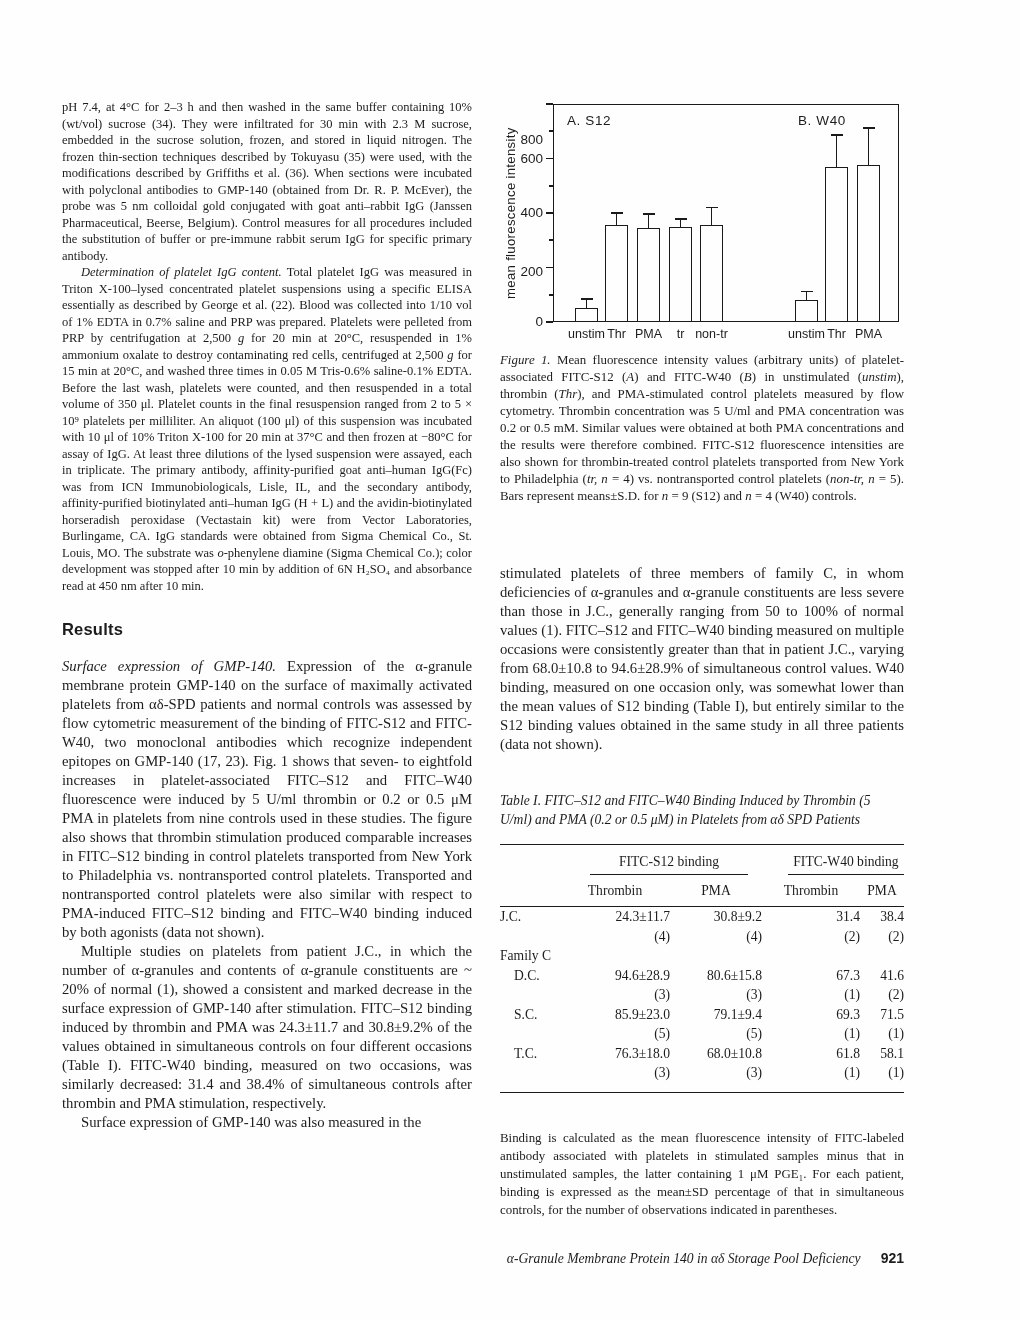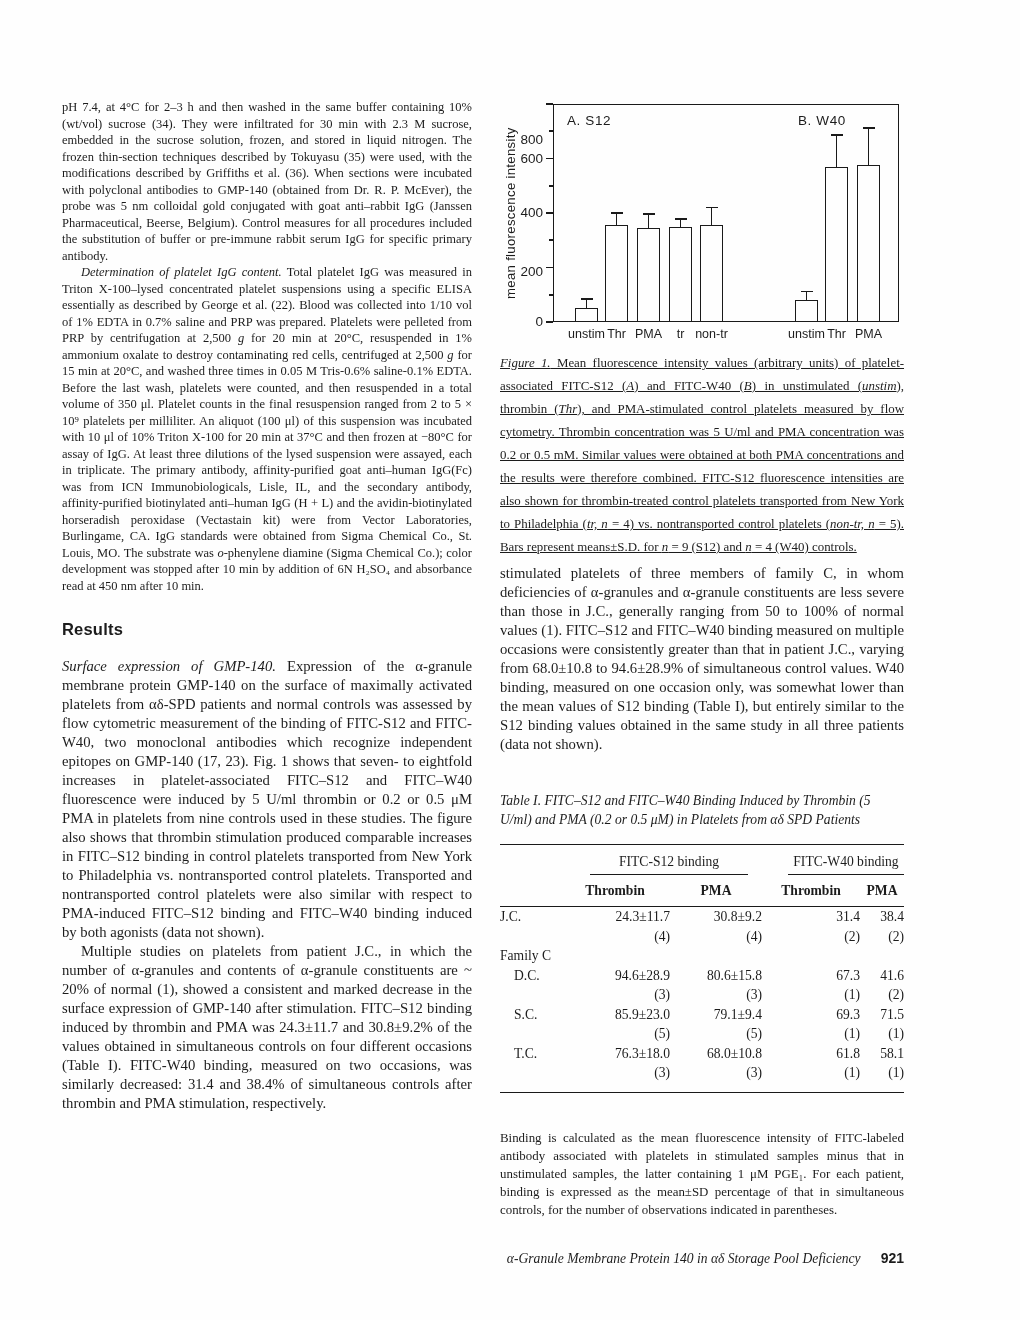--- a/index.html
+++ b/index.html
@@ -19,34 +19,34 @@
               display:flex;align-items:center;justify-content:center;
               font:400 13.2px "Liberation Sans",sans-serif;letter-spacing:.3px;width:16px;}
   .plot-box{position:absolute;border:1.8px solid #1a1a1a;box-sizing:border-box;background:transparent;}
   .fig-ytick-label{position:absolute;text-align:right;font:400 13.5px "Liberation Sans",sans-serif;}
   .fig-tick{position:absolute;height:1.8px;background:#1a1a1a;}
   .fig-panel-label{position:absolute;font:400 13.5px "Liberation Sans",sans-serif;letter-spacing:.6px;}
   .fig-bar{position:absolute;background:#fefefe;border:1.8px solid #1a1a1a;box-sizing:border-box;}
   .fig-err-line{position:absolute;width:1.8px;background:#1a1a1a;}
   .fig-err-cap{position:absolute;width:12px;height:1.8px;background:#1a1a1a;}
   .fig-xlabel{position:absolute;width:60px;text-align:center;font:400 12.5px "Liberation Sans",sans-serif;}
-  .fig-caption{position:absolute;left:0;top:262px;width:404px;font-size:12.9px;line-height:23px;text-align:justify;text-decoration:underline;}
+  .fig-caption{position:absolute;left:0;top:262px;width:404px;font-size:12.9px;line-height:17px;text-align:justify;}
   .body-right{position:absolute;left:0;top:474px;width:404px;}
   
   .table-title{position:absolute;left:0;top:702px;width:404px;font-style:italic;
                font-size:13.6px;line-height:18.5px;}
   .table1{position:absolute;left:0;top:754px;width:404px;font-size:13.6px;}
   .rule{height:0;border-top:1.6px solid #1a1a1a;}
   .t-grid{display:grid;grid-template-columns:60px 110px 92px 98px 44px;}
   .t-ghead{padding-top:9px;}
   .gh{text-align:center;padding-bottom:4px;border-bottom:1.4px solid #1a1a1a;}
   .gh1{margin:0 14px 0 30px;}
   .gh2{margin-left:26px;}
   .t-chead{padding:8px 0 7px 0;}
-  .t-ch{text-align:center;font-weight:bold;}
+  .t-ch{text-align:center;}
   .unit-row{padding:9px 0 6px 0;}
   .unit-note{grid-column:2/6;text-align:center;font-style:italic;font-size:13px;}
   .t-row{line-height:19.5px;}
   .t-label{text-align:left;}
   .t-indent{padding-left:14px;}
   .t-cell{text-align:right;}
   .t-bot{margin-top:9px;}
   .footnote{position:absolute;left:0;top:1040px;width:404px;font-size:12.9px;line-height:17.9px;text-align:justify;}
   
   .footer{position:absolute;left:500px;top:1250px;width:404px;display:flex;
@@ -58,20 +58,21 @@
 <body>
 
 <div class="page">
 
   <div class="col-left">
     <p class="methods"><span>pH 7.4, at 4°C for 2–3 h and then washed in the same buffer containing 10% (wt/vol) sucrose (34). They were infiltrated for 30 min with 2.3 M sucrose, embedded in the sucrose solution, frozen, and stored in liquid nitrogen. The frozen thin-section techniques described by Tokuyasu (35) were used, with the modifications described by Griffiths et al. (36). When sections were incubated with polyclonal antibodies to GMP-140 (obtained from Dr. R. P. McEver), the probe was 5 nm colloidal gold conjugated with goat anti–rabbit IgG (Janssen Pharmaceutical, Beerse, Belgium). Control measures for all procedures included the substitution of buffer or pre-immune rabbit serum IgG for specific primary antibody.</span></p>
     <p class="methods indent"><i>Determination of platelet IgG content.</i><span> Total platelet IgG was measured in Triton X-100–lysed concentrated platelet suspensions using a specific ELISA essentially as described by George et al. (22). Blood was collected into 1/10 vol of 1% EDTA in 0.7% saline and PRP was prepared. Platelets were pelleted from PRP by centrifugation at 2,500 </span><i>g</i><span> for 20 min at 20°C, resuspended in 1% ammonium oxalate to destroy contaminating red cells, centrifuged at 2,500 </span><i>g</i><span> for 15 min at 20°C, and washed three times in 0.05 M Tris-0.6% saline-0.1% EDTA. Before the last wash, platelets were counted, and then resuspended in a total volume of 350 μl. Platelet counts in the final resuspension ranged from 2 to 5 × 10⁹ platelets per milliliter. An aliquot (100 μl) of this suspension was incubated with 10 μl of 10% Triton X-100 for 20 min at 37°C and then frozen at −80°C for assay of IgG. At least three dilutions of the lysed suspension were assayed, each in triplicate. The primary antibody, affinity-purified goat anti–human IgG(Fc) was from ICN Immunobiologicals, Lisle, IL, and the secondary antibody, affinity-purified biotinylated anti–human IgG (H + L) and the avidin-biotinylated horseradish peroxidase (Vectastain kit) were from Vector Laboratories, Burlingame, CA. IgG standards were obtained from Sigma Chemical Co., St. Louis, MO. The substrate was </span><i>o</i><span>-phenylene diamine (Sigma Chemical Co.); color development was stopped after 10 min by addition of 6N H₂SO₄ and absorbance read at 450 nm after 10 min.</span></p>
     <h2 class="results-heading">Results</h2>
     <p class="resultsp"><i>Surface expression of GMP-140.</i><span> Expression of the α-granule membrane protein GMP-140 on the surface of maximally activated platelets from αδ-SPD patients and normal controls was assessed by flow cytometric measurement of the binding of FITC-S12 and FITC-W40, two monoclonal antibodies which recognize independent epitopes on GMP-140 (17, 23). Fig. 1 shows that seven- to eightfold increases in platelet-associated FITC–S12 and FITC–W40 fluorescence were induced by 5 U/ml thrombin or 0.2 or 0.5 μM PMA in platelets from nine controls used in these studies. The figure also shows that thrombin stimulation produced comparable increases in FITC–S12 binding in control platelets transported from New York to Philadelphia vs. nontransported control platelets. Transported and nontransported control platelets were also similar with respect to PMA-induced FITC–S12 binding and FITC–W40 binding induced by both agonists (data not shown).</span></p>
     <p class="resultsp indent"><span>Multiple studies on platelets from patient J.C., in which the number of α-granules and contents of α-granule constituents are ~ 20% of normal (1), showed a consistent and marked decrease in the surface expression of GMP-140 after stimulation. FITC–S12 binding induced by thrombin and PMA was 24.3±11.7 and 30.8±9.2% of the values obtained in simultaneous controls on four different occasions (Table I). FITC-W40 binding, measured on two occasions, was similarly decreased: 31.4 and 38.4% of simultaneous controls after thrombin and PMA stimulation, respectively.</span></p>
+    <p class="resultsp indent"><span>Surface expression of GMP-140 was also measured in the</span></p>
   </div>
 
   <div class="col-right">
 
     <div id="figure1">
         <div class="fig-ylabel" style="left: 2px; top: 14px; height: 218px;">mean fluorescence intensity</div>
         <div class="plot-box" style="left: 53px; top: 14px; width: 346px; height: 218px;"></div>
         <div class="fig-ytick-label" style="left: 0px; top: 224px; width: 43px;">0</div>
         <div class="fig-tick" style="left: 46px; top: 231.1px; width: 7px;"></div>
         <div class="fig-ytick-label" style="left: 0px; top: 174px; width: 43px;">200</div>

